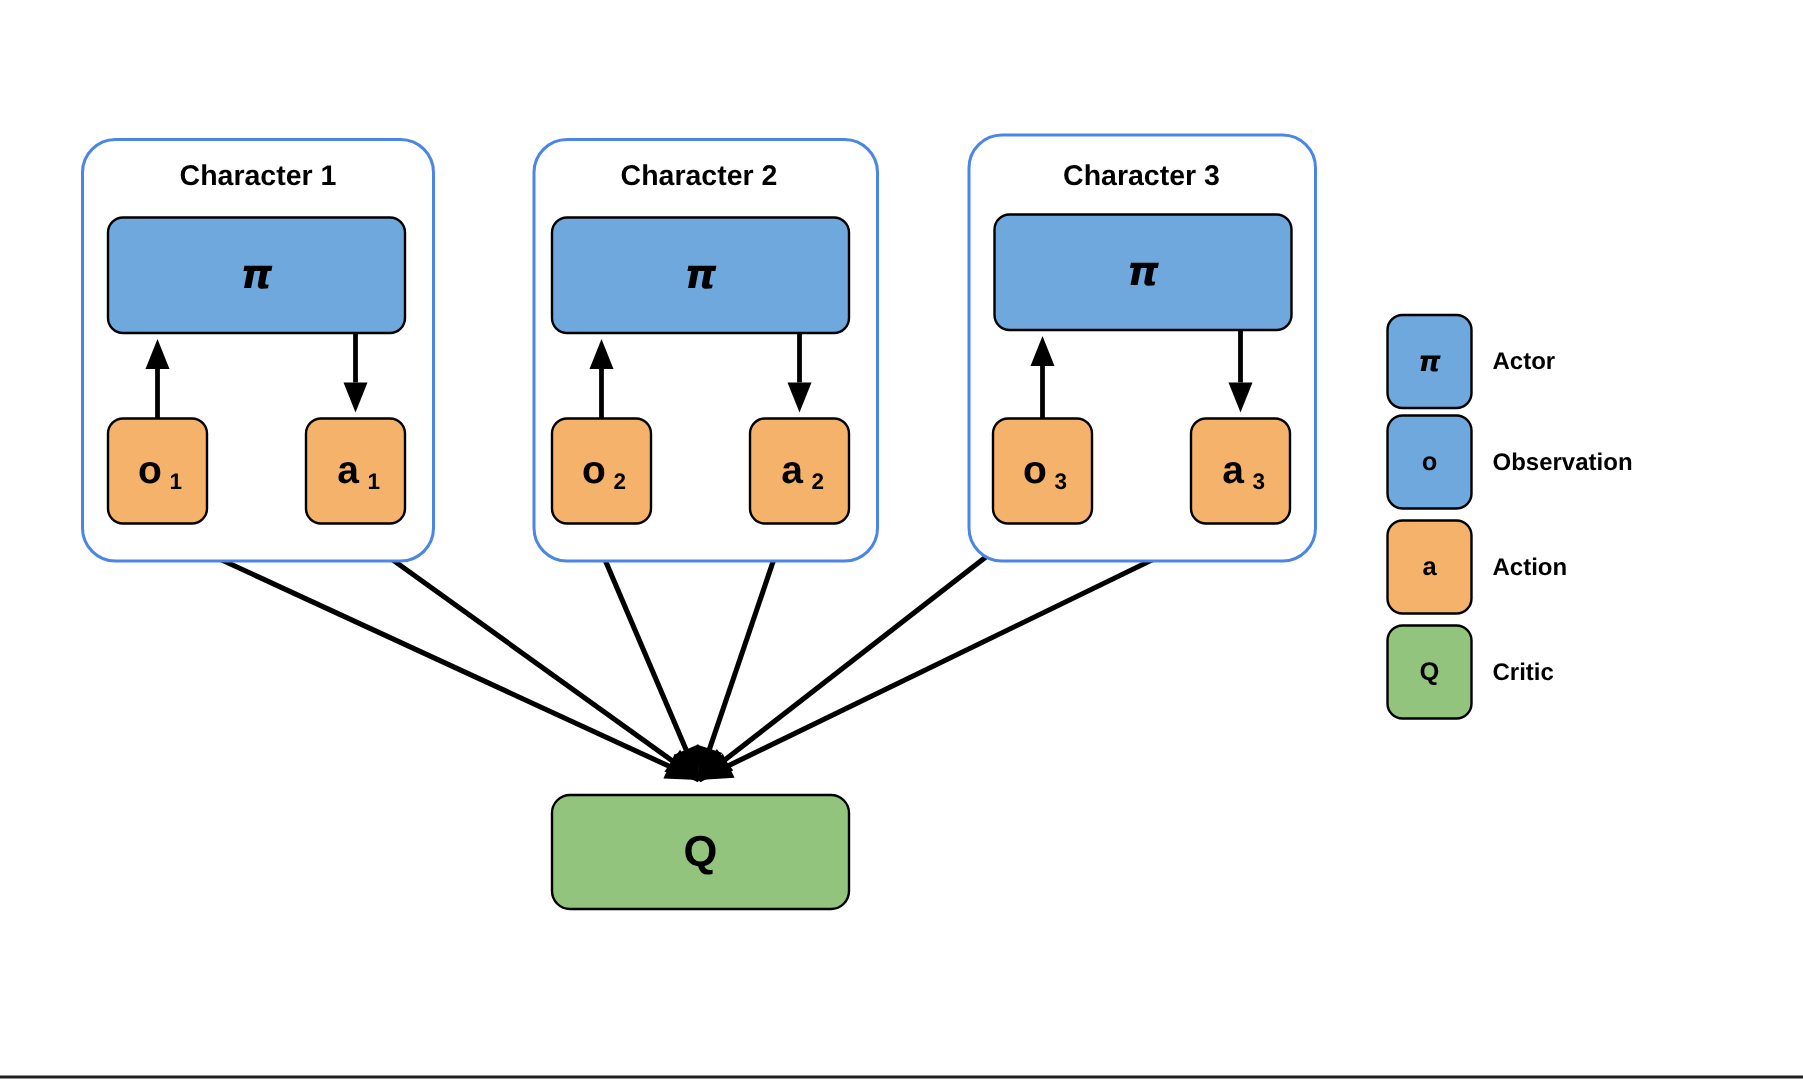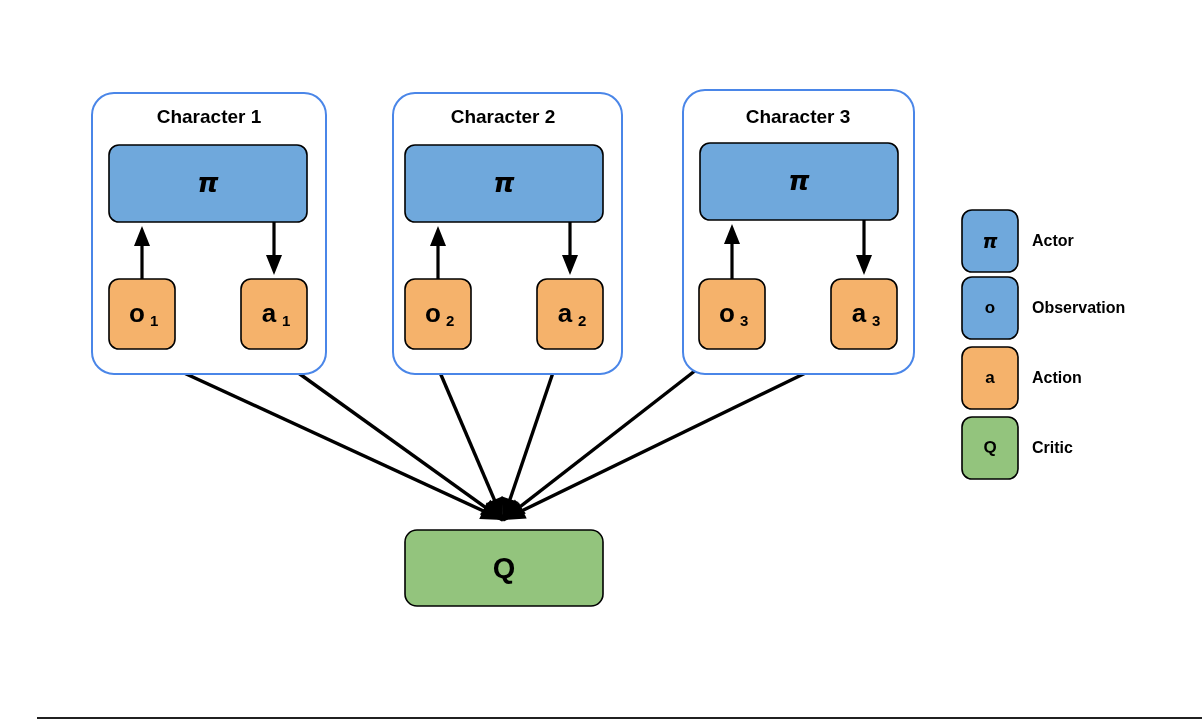--- a/index.html
+++ b/index.html
@@ -13,21 +13,20 @@
     height: 722px;
     font-family: "Liberation Sans", sans-serif;
     overflow: hidden;
     position: relative;
   }
   #diagram-root {
     position: absolute;
     top: 0; left: 0;
     width: 1054px;
     height: 722px;
-    padding-left: 37px;
   }
   svg.canvas {
     display: block;
     width: 1202px;
     height: 722px;
   }
   .group-box {
     fill: #ffffff;
     stroke: #4a86e8;
     stroke-width: 2;

